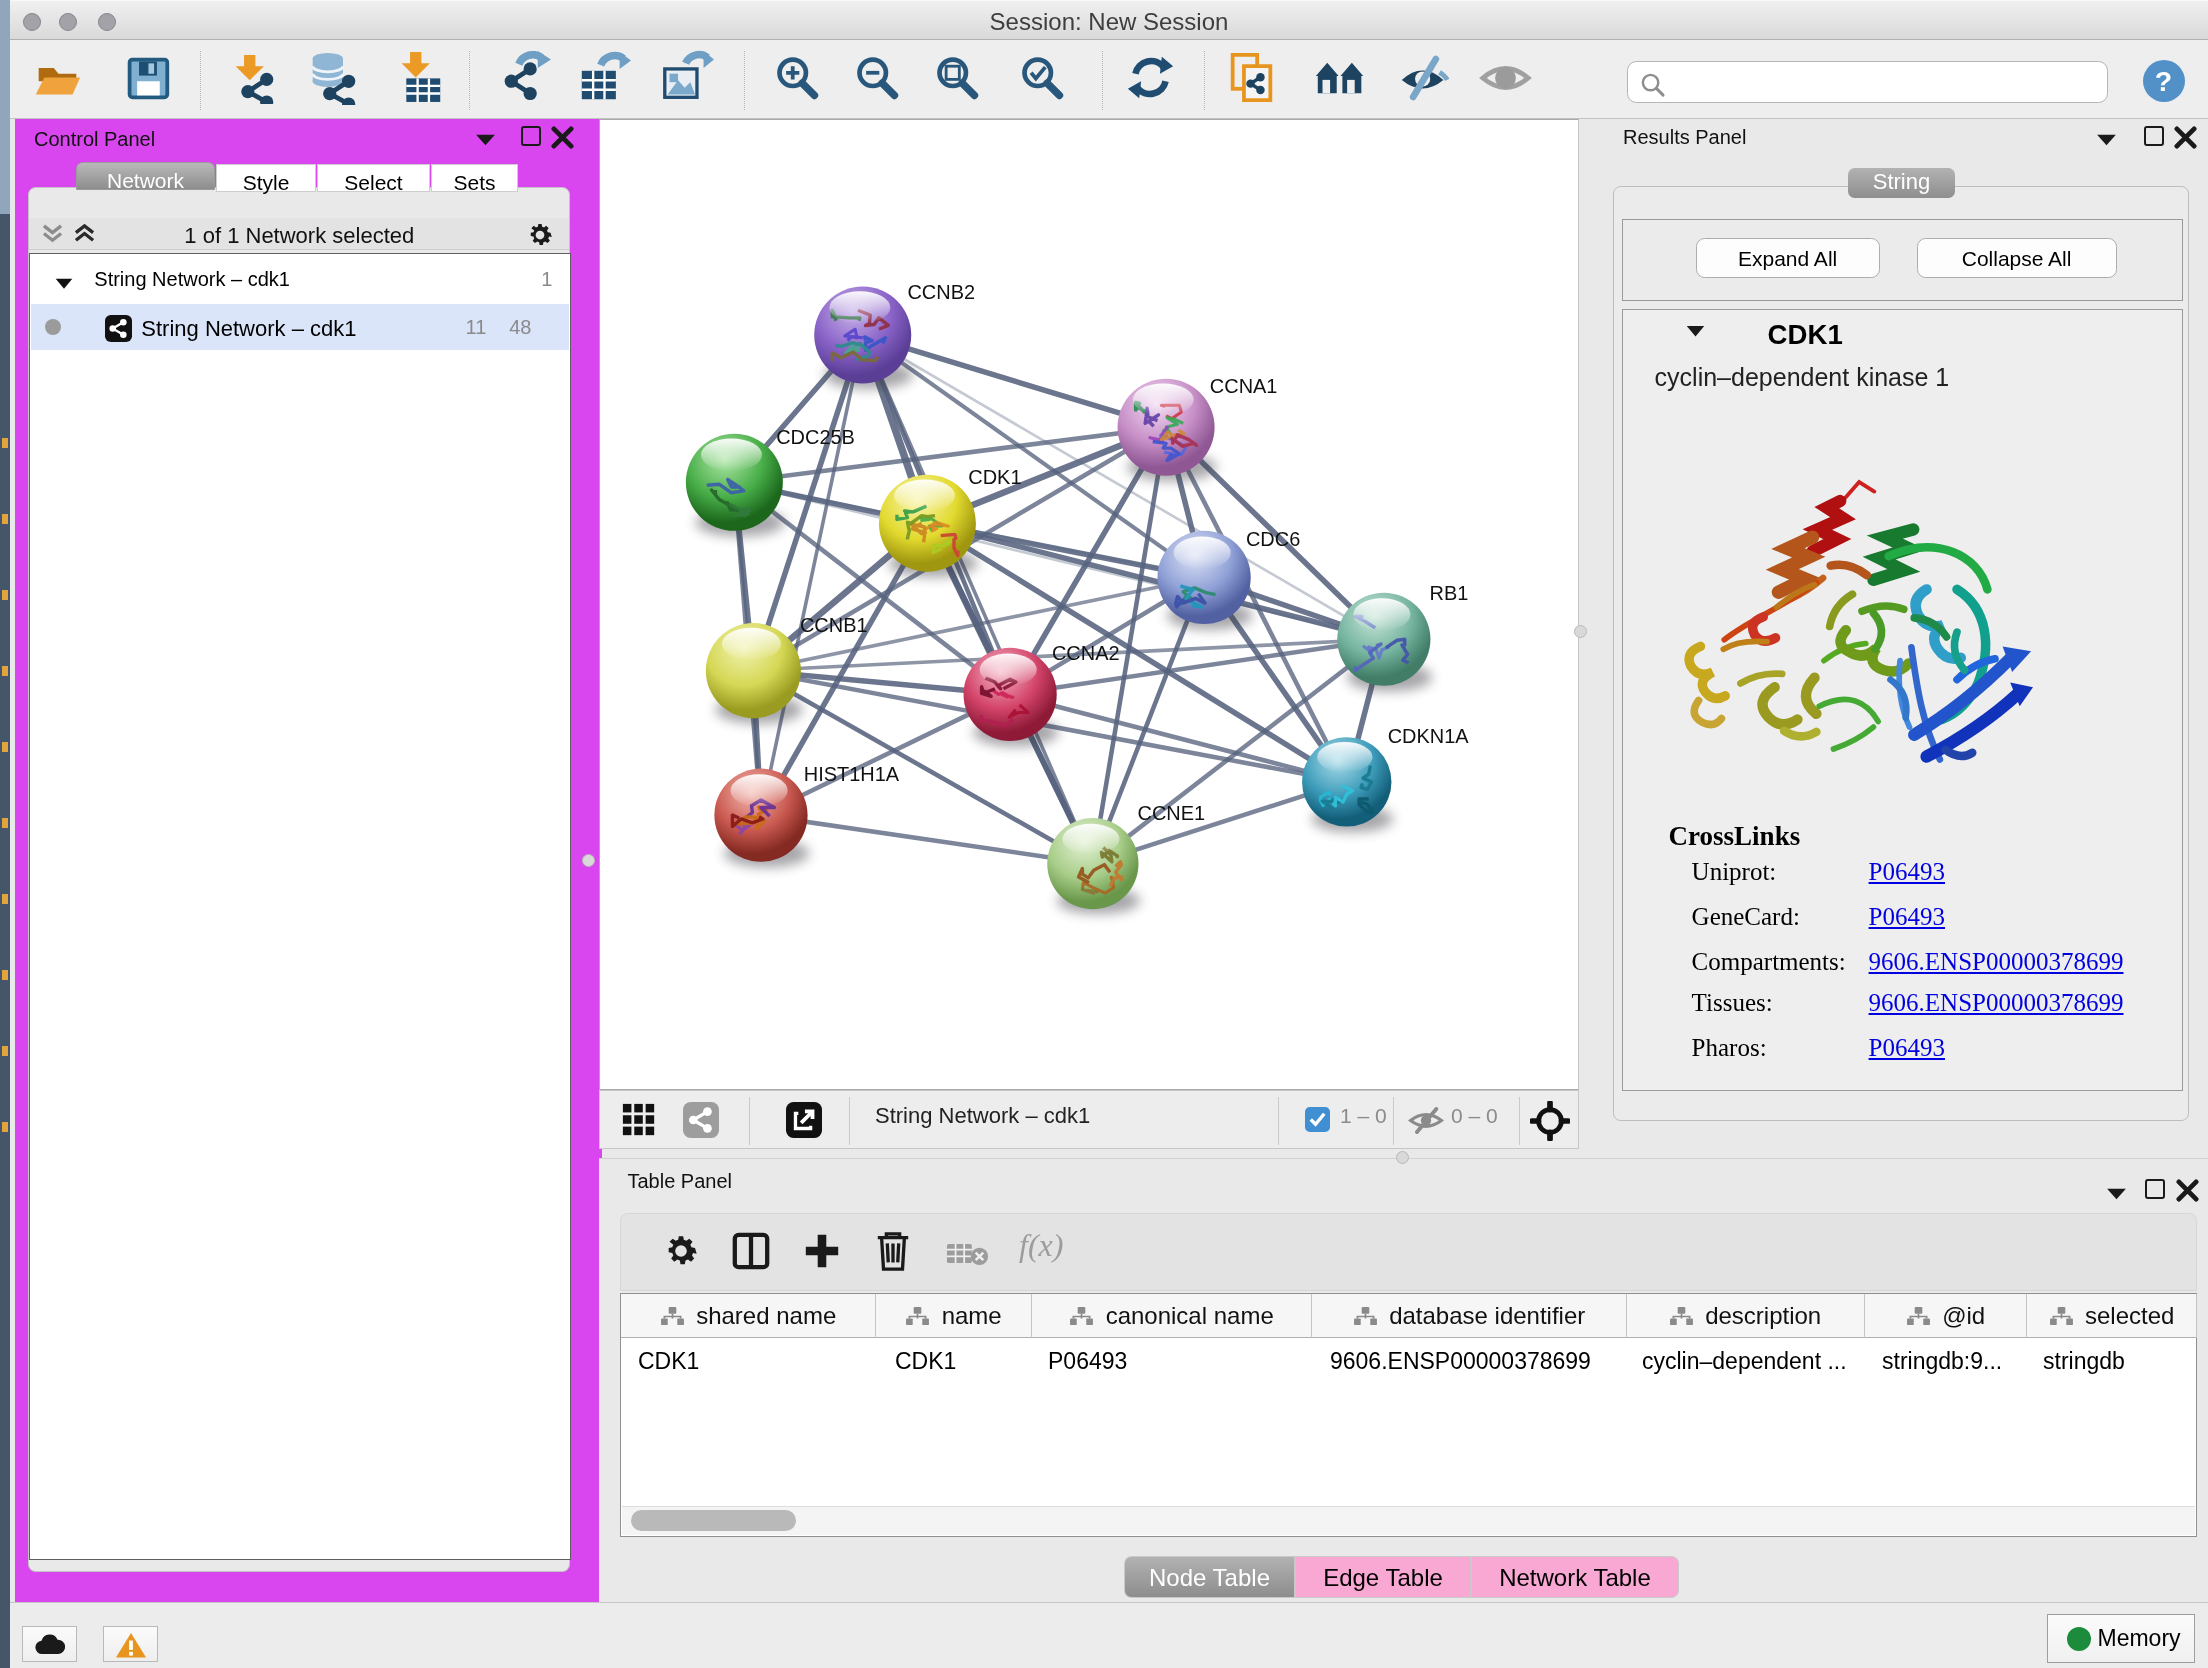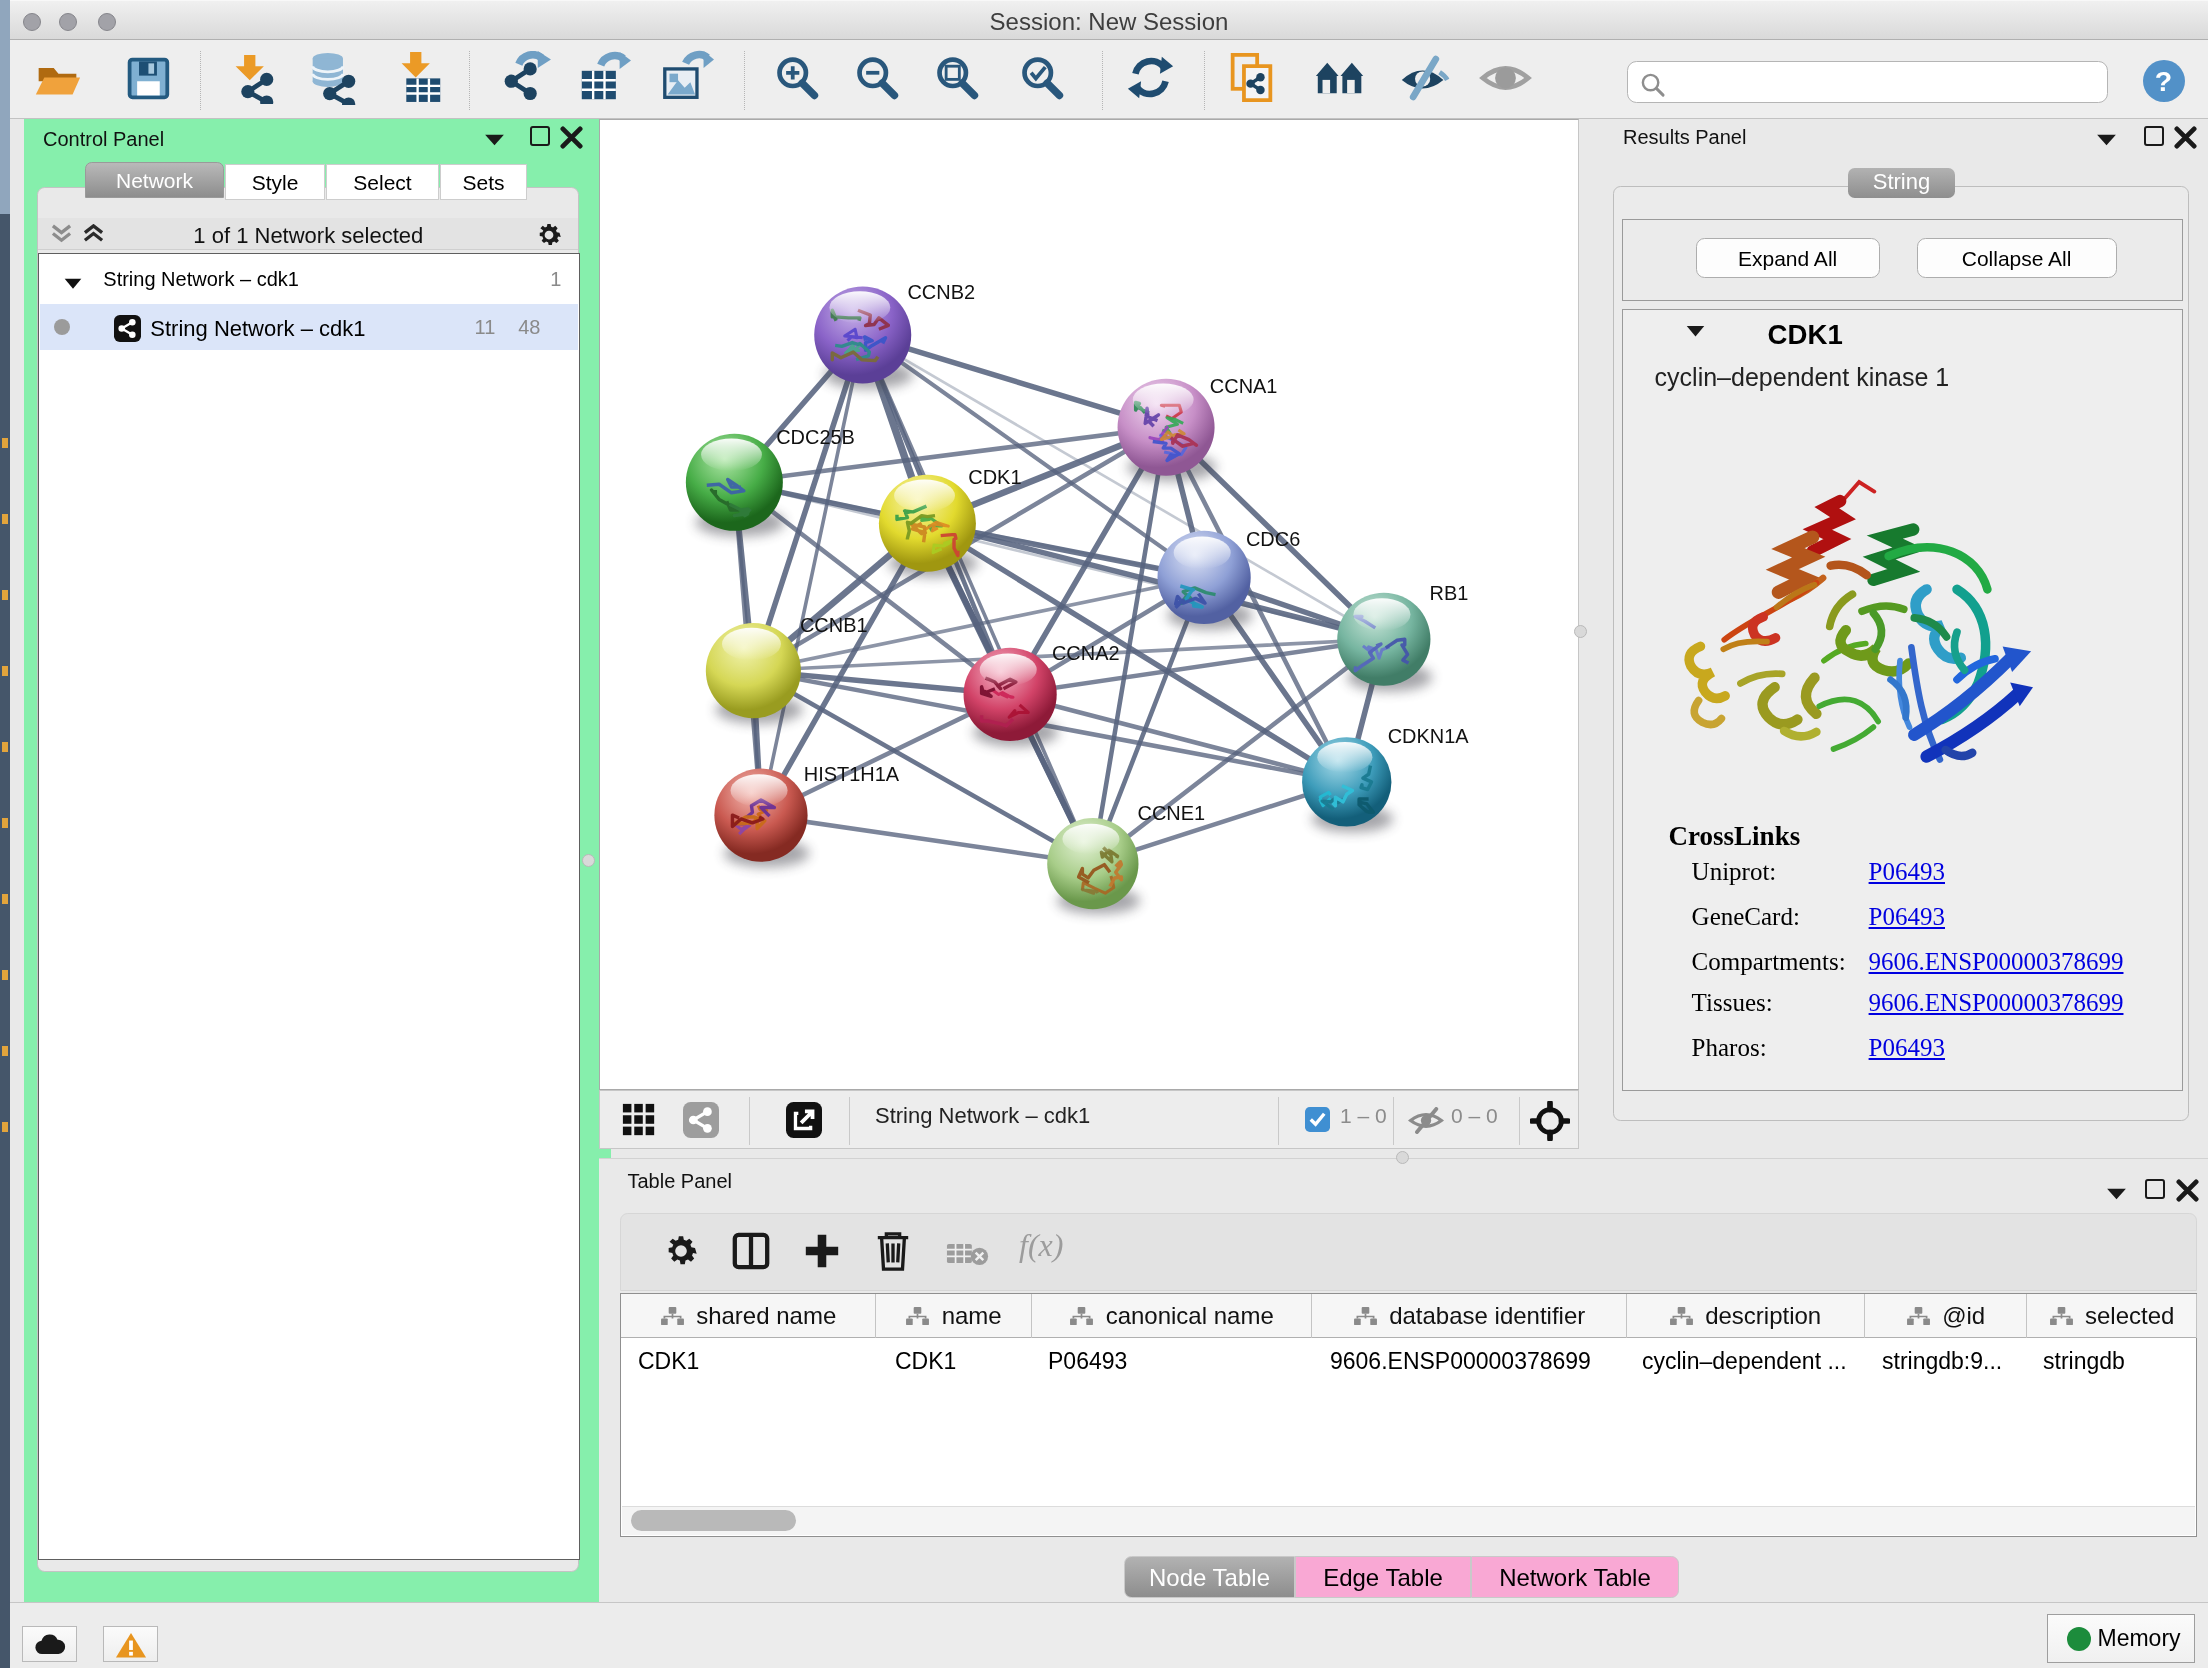--- a/index.html
+++ b/index.html
@@ -17,23 +17,23 @@
   font-size:24px; font-weight:normal; color:#3e3e3e; }
 #toolbar { left:9.5px; top:40px; width:2199px; height:79px; background:#eeeeee;
   border-bottom:1px solid #c2c2c2; }
 .tsep { position:absolute; top:11.4px; height:59px; border-left:1.9px dotted #b5b5b5; }
 #searchbox { position:absolute; left:1617px; top:21px; width:481px; height:42px;
   background:#fff; border:1px solid #b5b5b5; border-radius:9.5px; }
 #helpbtn { position:absolute; left:2133px; top:20px; width:42px; height:42px;
   border-radius:50%; background:#5291c8; color:#fff; font-size:28.5px; font-weight:bold;
   text-align:center; line-height:42px; }
 
-#cpanel { left:24px; top:119px; width:587px; height:1483px; background:#86efac; }
+#cpanel { left:15px; top:119px; width:587px; height:1483px; background:#d946ef; }
 #cpanel .hdr { position:absolute; left:19px; top:8.6px; font-size:20px; color:#111; }
-.ptab { position:absolute; z-index:3; height:36px; background:#fff; border:1px solid #cdcdcd;
+.ptab { position:absolute; z-index:3; height:28px; background:#fff; border:1px solid #cdcdcd;
   font-size:21px; text-align:center; line-height:35px; color:#000; }
 .ptab.sel { background:linear-gradient(#b9b9b9,#8d8d8d); color:#fff; border:1px solid #9a9a9a;
   border-radius:6.7px 6.7px 0 0; }
 #ctabpane { position:absolute; left:13.3px; top:68px; width:542px; height:1385px;
   background:#e9e9e9; border:1px solid #c3c3c3; border-radius:7.6px; }
 #cband { position:absolute; left:14.3px; top:99px; width:540px; height:32px;
   background:#e3e3e3; border-bottom:1px solid #cfcfcf; }
 #clist { position:absolute; left:14.3px; top:134px; width:542px; height:1307px;
   background:#fff; border:1px solid #5e5e5e; }
 .crow1 { position:absolute; left:1px; top:1px; width:538px; height:49px; }

